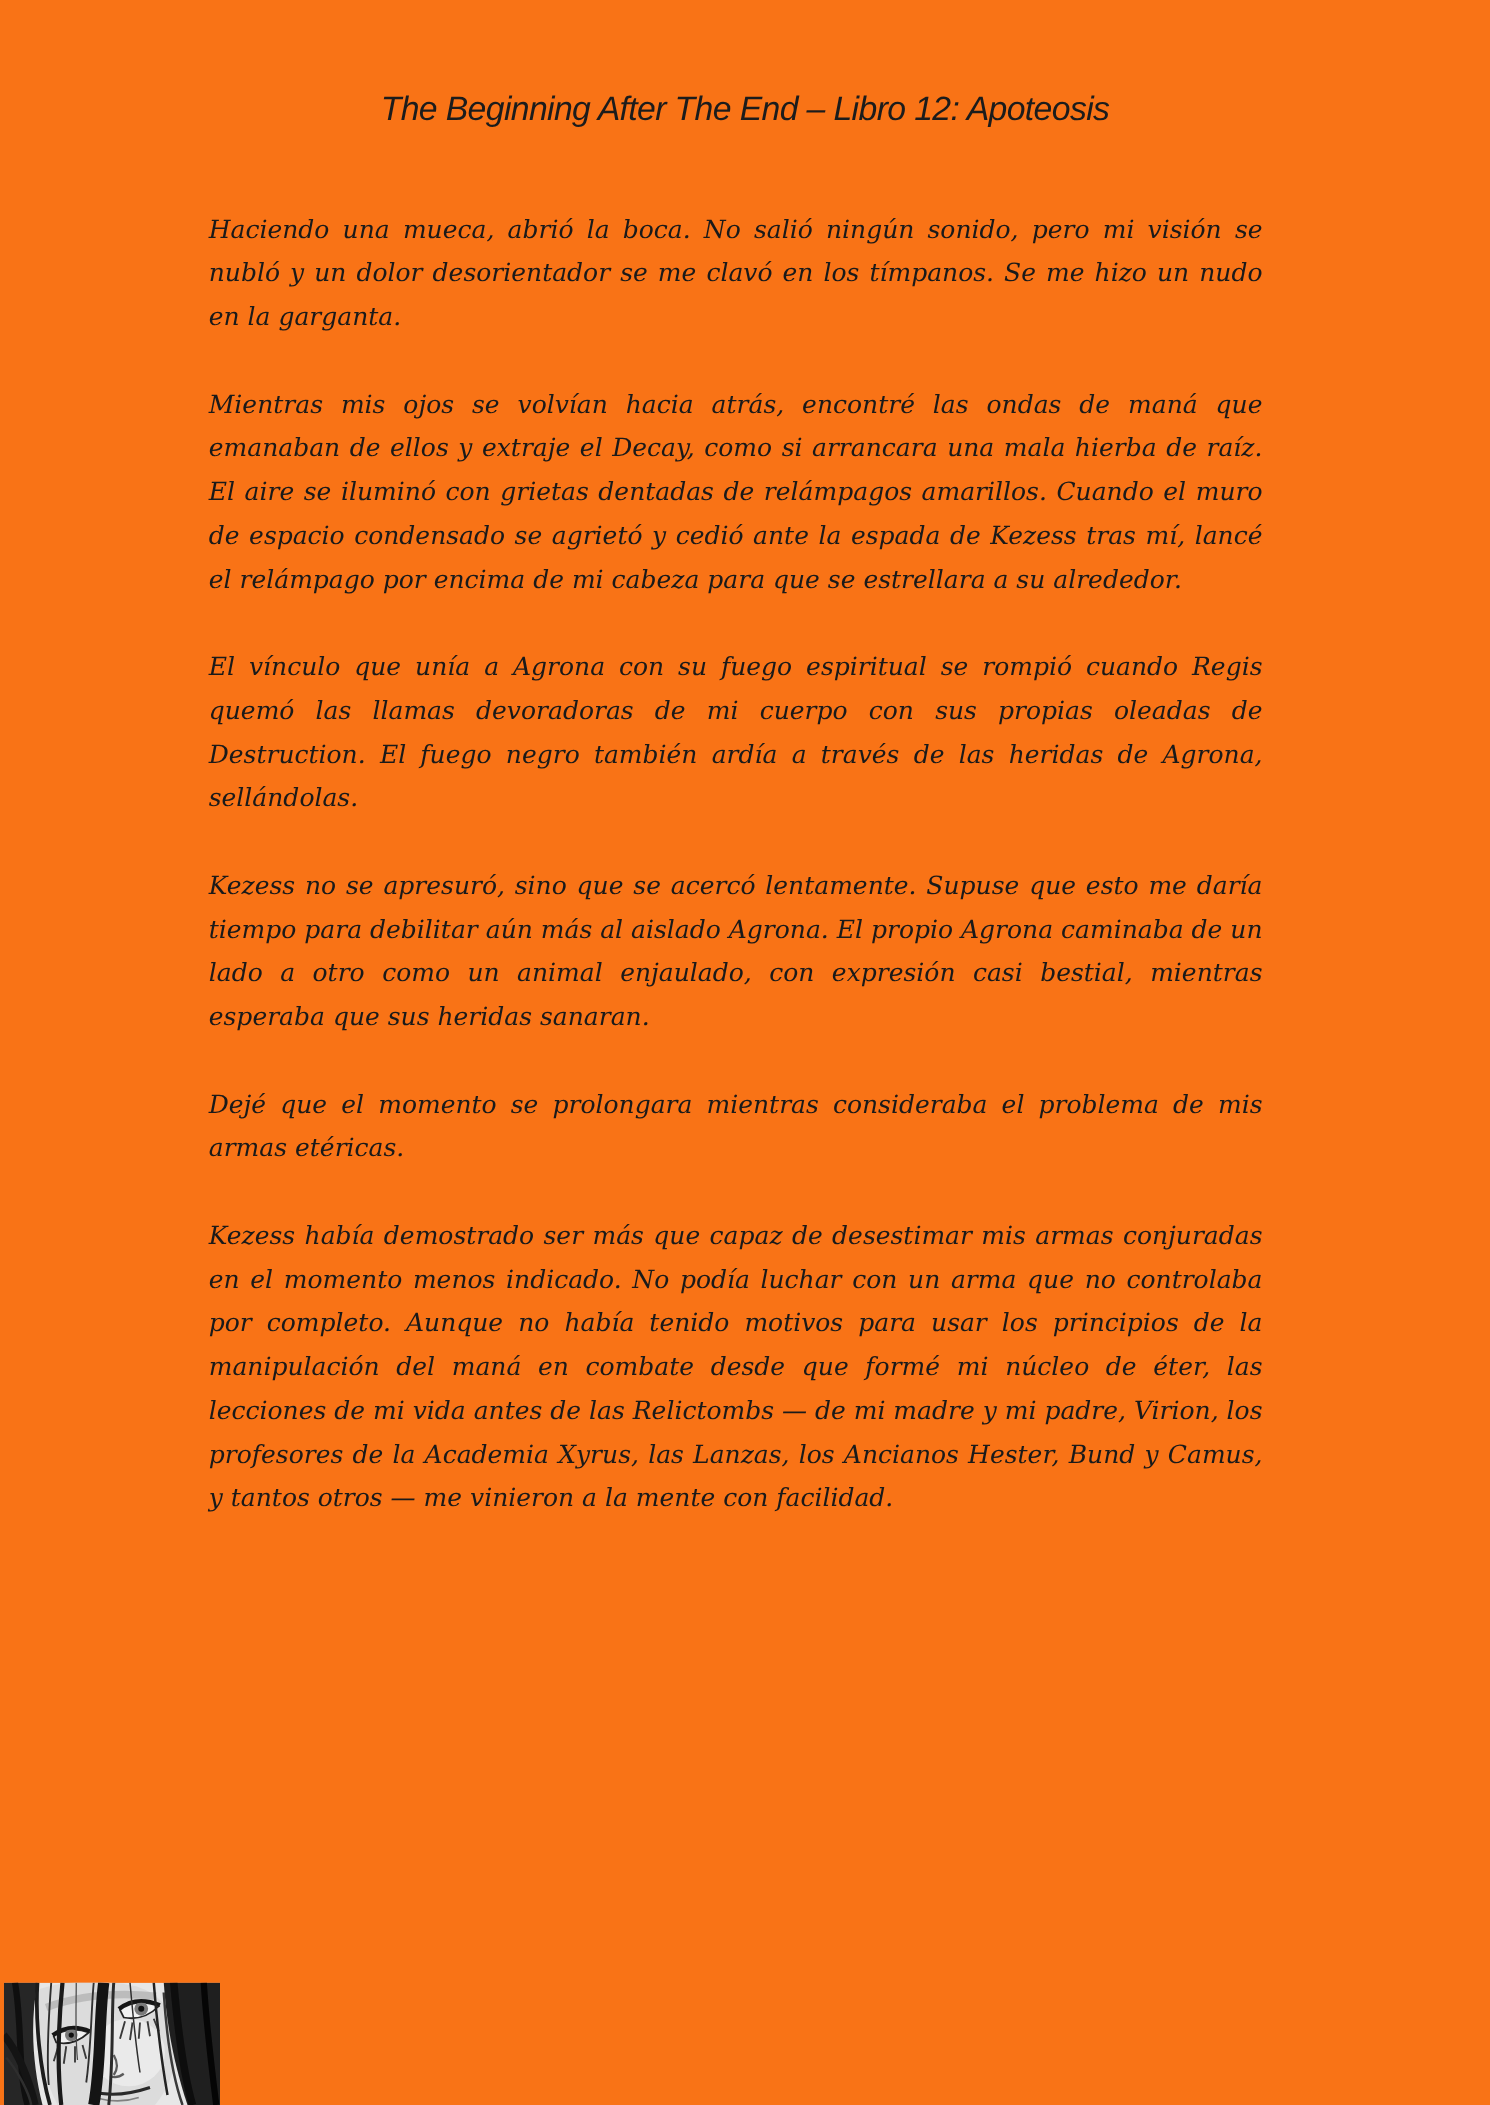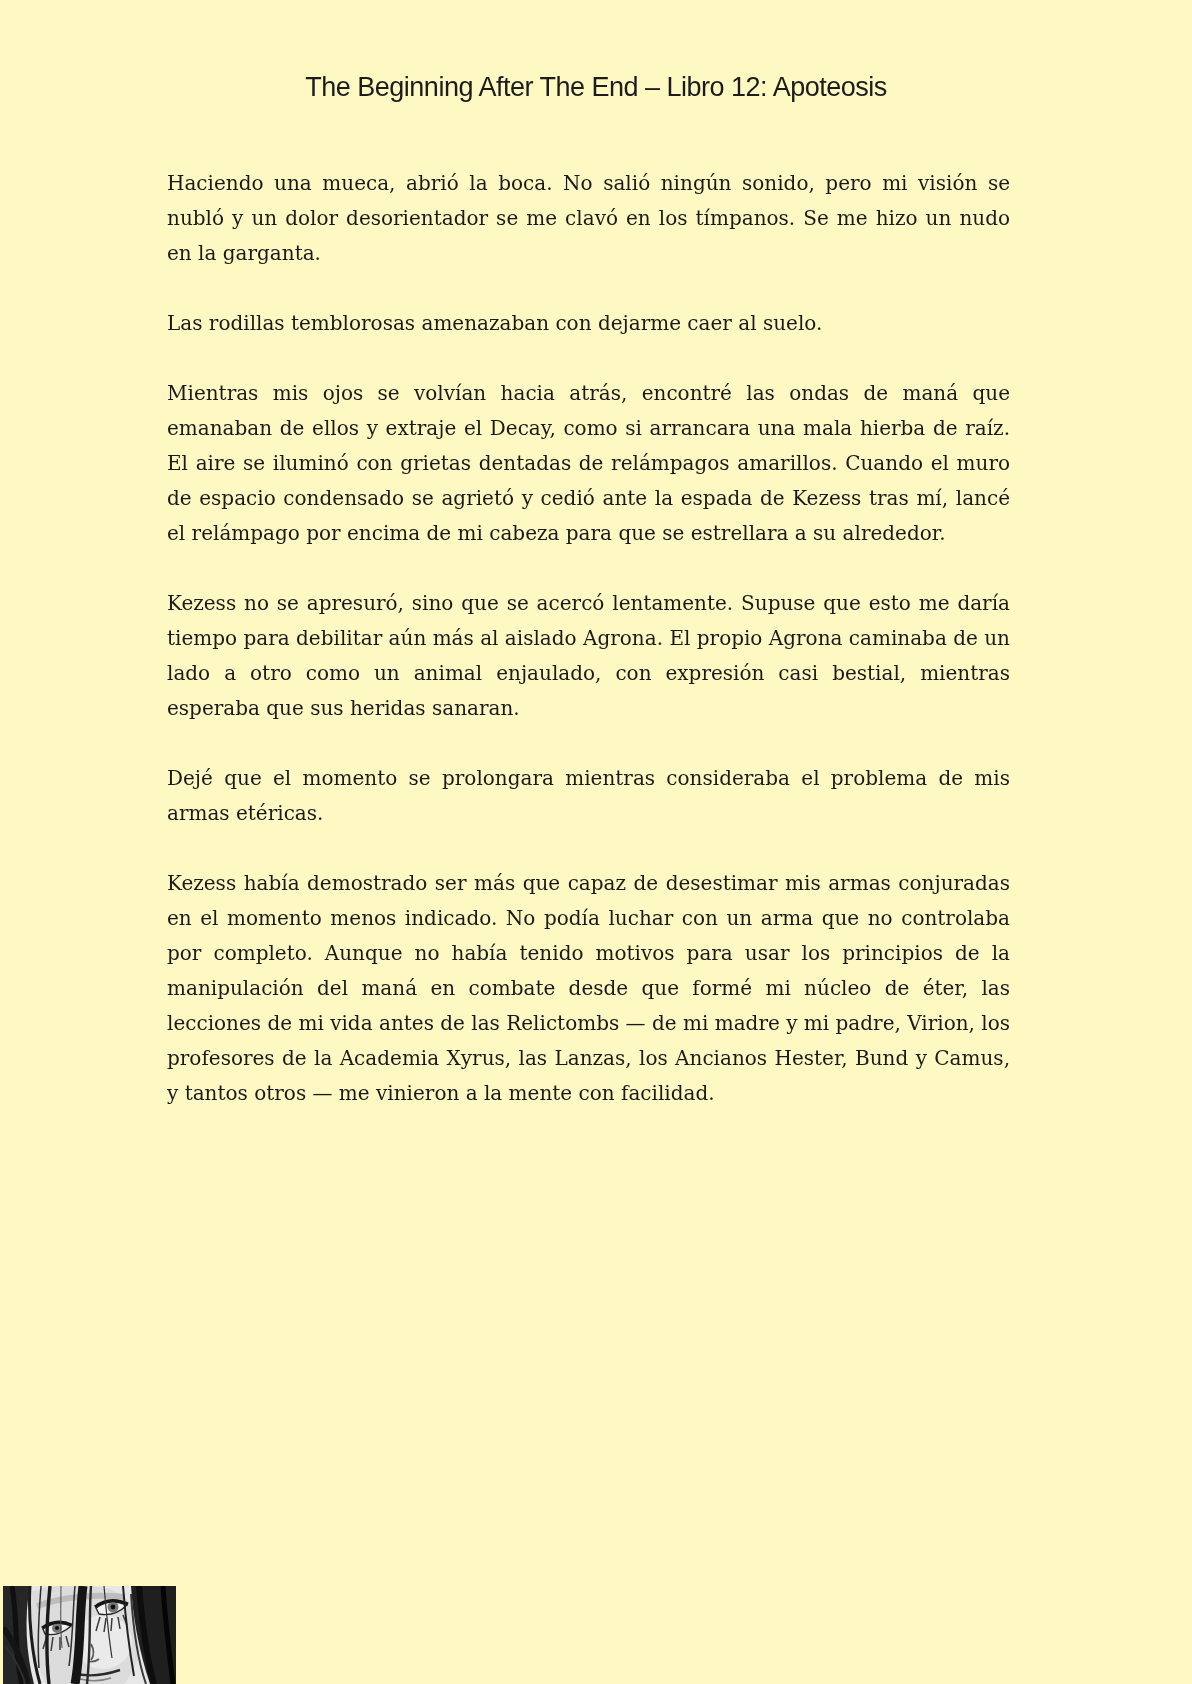--- a/index.html
+++ b/index.html
@@ -5,23 +5,24 @@
   html, body {
     margin: 0;
     padding: 0;
     background: #8a8a8a;
   }
   .page {
     position: relative;
     width: 1192px;
     height: 1684px;
     margin: 0 auto;
-    background: #fef9c3;
+    background: #f97316;
     overflow: hidden;
     font-family: "Liberation Sans", sans-serif;
+    font-style: italic;
   }
   .title-block {
     position: absolute;
     top: 68px;
     left: 0;
     width: 100%;
     text-align: center;
     color: #1c1c1c;
     font-family: "Liberation Sans", sans-serif;
     font-size: 27px;
@@ -60,22 +61,22 @@
 <body>
 
 <div class="page">
 
   <header class="title-block">
     <div class="title-line">The Beginning After The End – Libro 12: Apoteosis</div>
   </header>
 
   <main class="body-text">
     <p>Haciendo una mueca, abrió la boca. No salió ningún sonido, pero mi visión se nubló y un dolor desorientador se me clavó en los tímpanos. Se me hizo un nudo en la garganta.</p>
-    <p>Las rodillas temblorosas amenazaban con dejarme caer al suelo.</p>
     <p>Mientras mis ojos se volvían hacia atrás, encontré las ondas de maná que emanaban de ellos y extraje el Decay, como si arrancara una mala hierba de raíz. El aire se iluminó con grietas dentadas de relámpagos amarillos. Cuando el muro de espacio condensado se agrietó y cedió ante la espada de Kezess tras mí, lancé el relámpago por encima de mi cabeza para que se estrellara a su alrededor.</p>
+    <p>El vínculo que unía a Agrona con su fuego espiritual se rompió cuando Regis quemó las llamas devoradoras de mi cuerpo con sus propias oleadas de Destruction. El fuego negro también ardía a través de las heridas de Agrona, sellándolas.</p>
     <p>Kezess no se apresuró, sino que se acercó lentamente. Supuse que esto me daría tiempo para debilitar aún más al aislado Agrona. El propio Agrona caminaba de un lado a otro como un animal enjaulado, con expresión casi bestial, mientras esperaba que sus heridas sanaran.</p>
     <p>Dejé que el momento se prolongara mientras consideraba el problema de mis armas etéricas.</p>
     <p>Kezess había demostrado ser más que capaz de desestimar mis armas conjuradas en el momento menos indicado. No podía luchar con un arma que no controlaba por completo. Aunque no había tenido motivos para usar los principios de la manipulación del maná en combate desde que formé mi núcleo de éter, las lecciones de mi vida antes de las Relictombs — de mi madre y mi padre, Virion, los profesores de la Academia Xyrus, las Lanzas, los Ancianos Hester, Bund y Camus, y tantos otros — me vinieron a la mente con facilidad.</p>
   </main>
 
   <figure class="footer-illustration">
     <svg viewBox="0 0 173 98" width="173" height="98" xmlns="http://www.w3.org/2000/svg">
       <rect width="173" height="98" fill="#e7e7e7"></rect>
 
       <path d="M26 6 Q62 -6 106 3 Q136 13 139 45 Q139 76 121 98 L43 98 Q29 70 27 38 Z" fill="#dcdcdc"></path>

